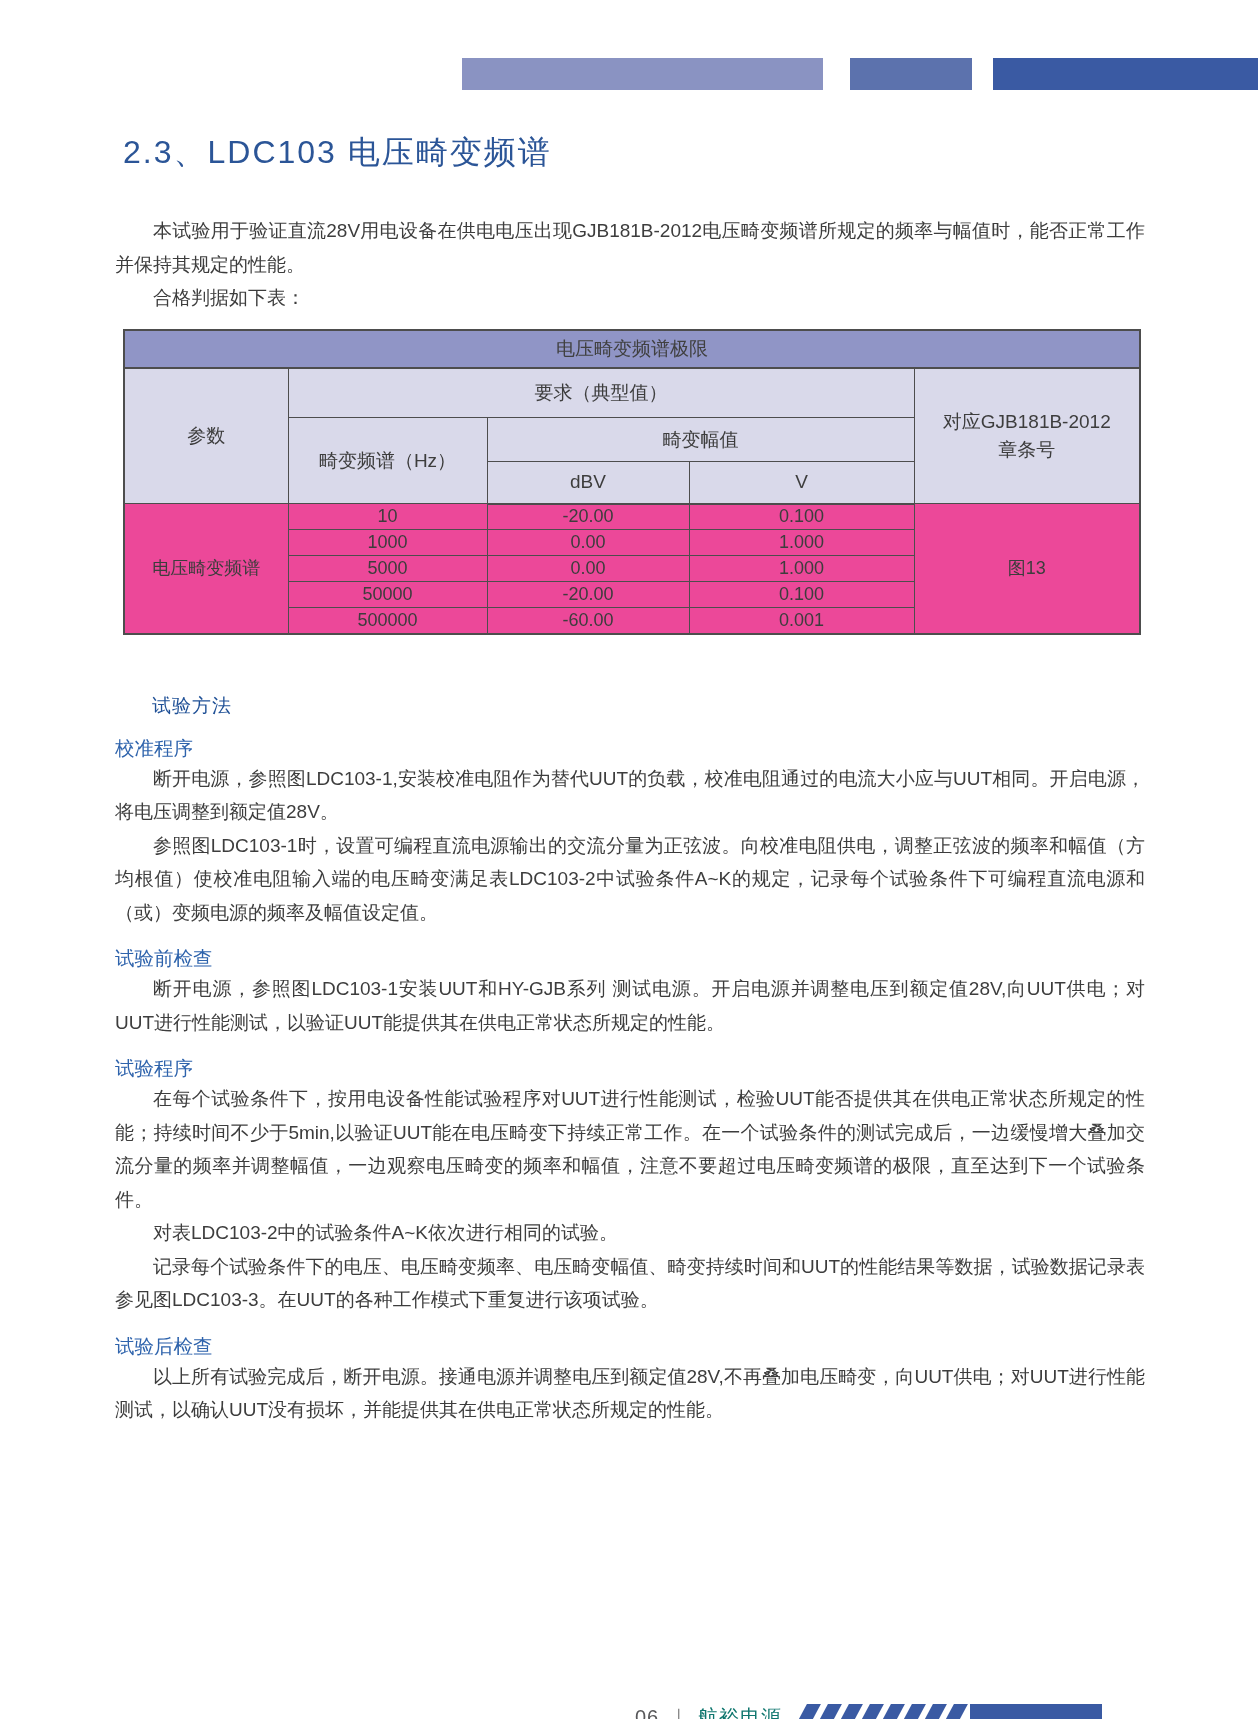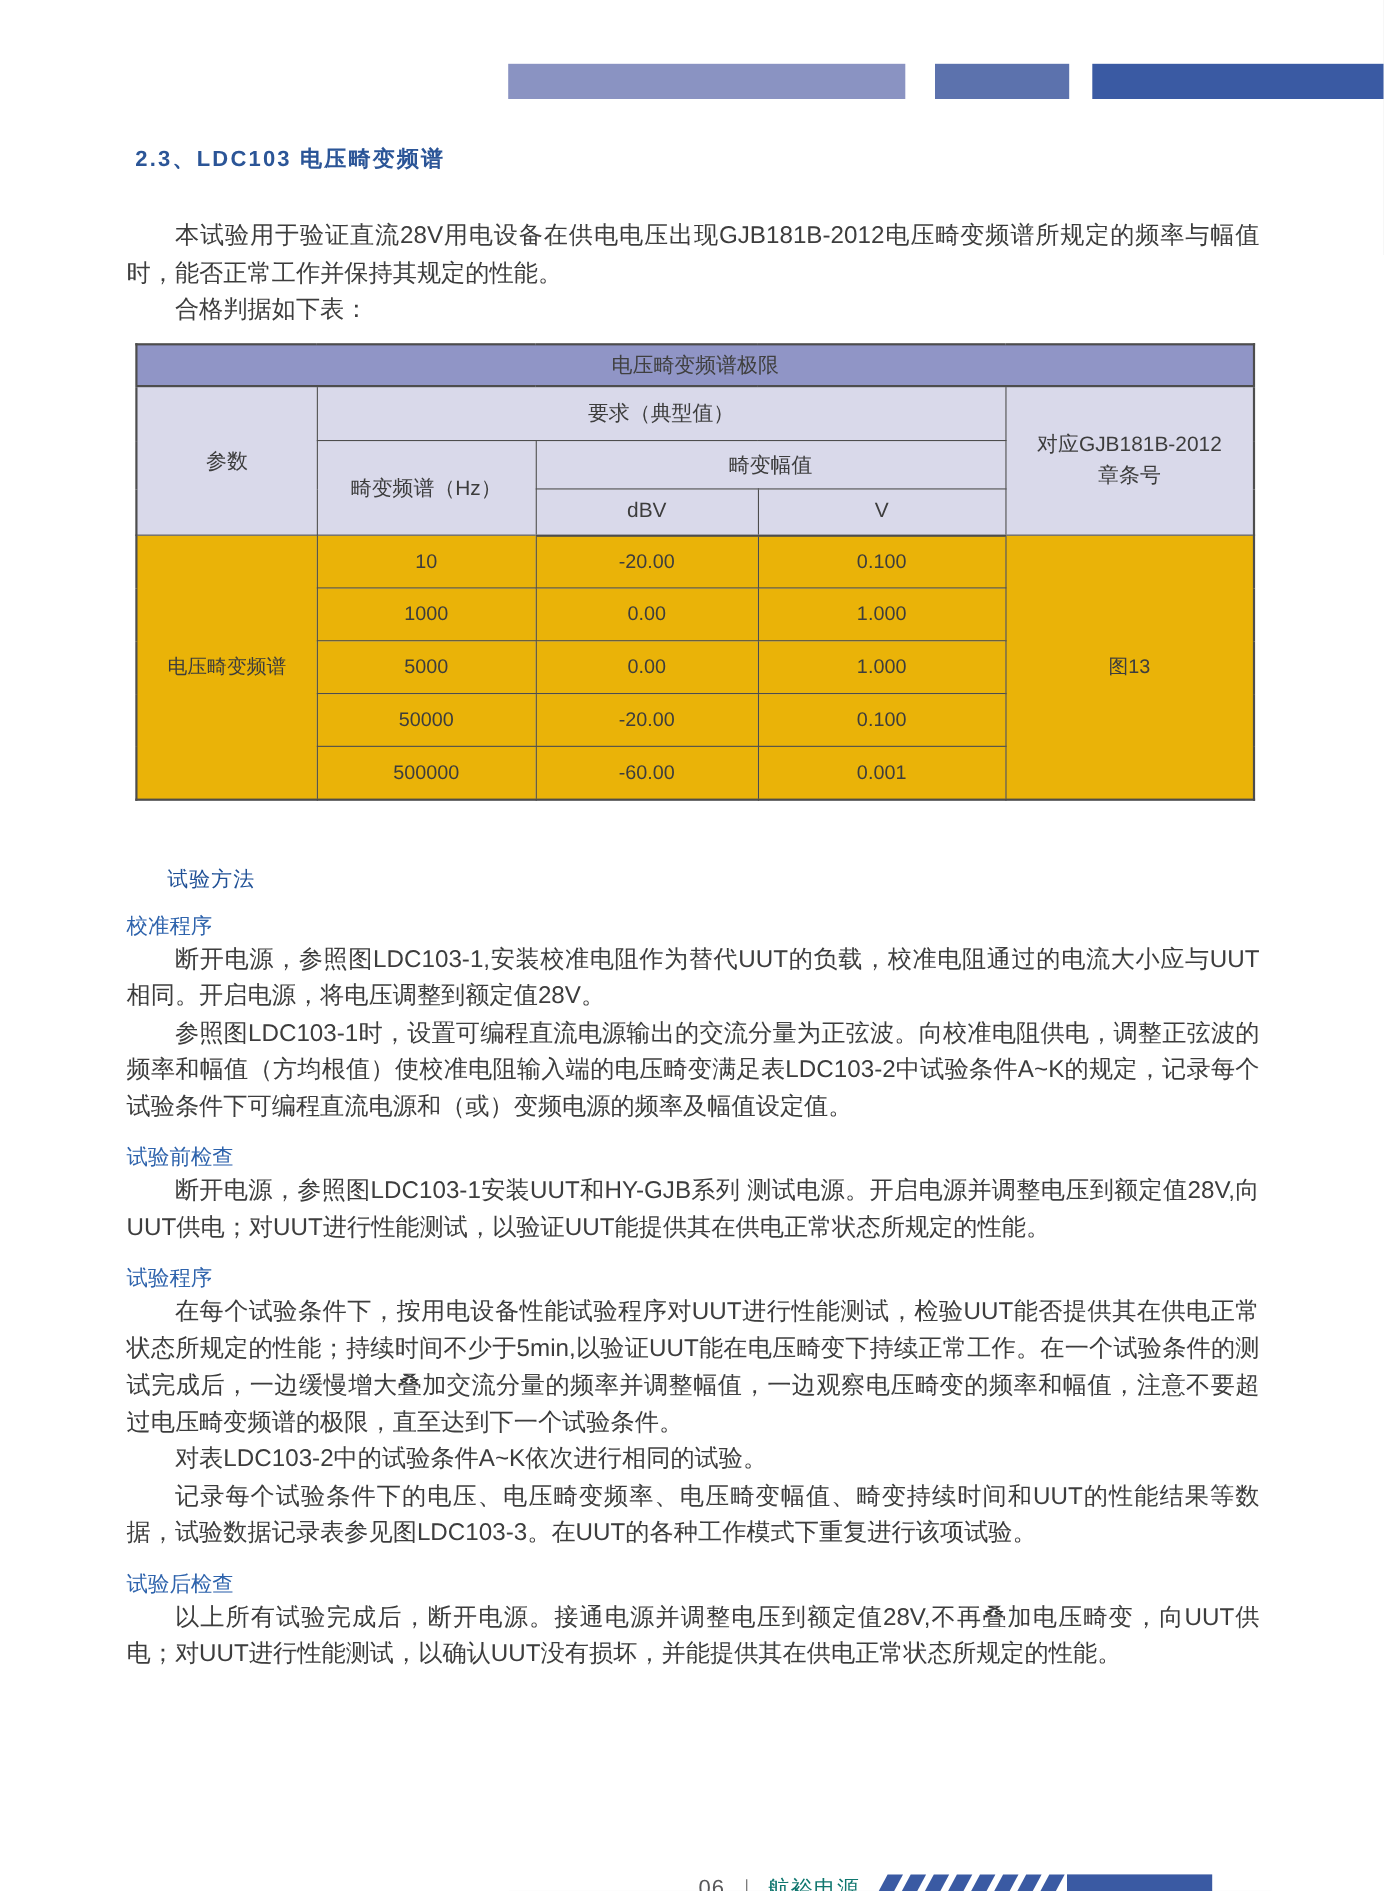--- a/index.html
+++ b/index.html
@@ -16,25 +16,25 @@
     color:var(--body_text,#3D3D3D);
   }
   
   .top-bar{position:absolute; top:58px; height:32px;}
   .top-bar.b1{left:462px; width:361px; background:var(--bar_light,#8A93C2);}
   .top-bar.b2{left:850px; width:122px; background:var(--bar_medium,#5C72AD);}
   .top-bar.b3{left:993px; width:265px; background:var(--accent_blue,#3A5AA3);}
 
   .content{padding:131px 113px 0 115px;}
   h1.doc-title{
-    margin-left:8px; font-size:20px; font-weight:bold;
+    margin-left:8px; font-size:32px; font-weight:normal;
     color:var(--heading_blue,#2B5597); letter-spacing:2px;
   }
   .body-p{
-    font-size:22px; line-height:33.5px; text-indent:2em;
+    font-size:19px; line-height:33.5px; text-indent:2em;
     color:var(--body_text,#3D3D3D); text-align:justify;
   }
   .intro-p1{margin-top:39px;}
 
   
   table.limits{
     width:1016px; margin:14px 0 0 8px; border-collapse:collapse;
     border:2px solid var(--border_dark,#4D4D4D); table-layout:fixed;
   }
   table.limits td{
@@ -44,21 +44,21 @@
   }
   tr.band td{
     background:var(--table_band,#9095C6); color:#404040; font-weight:normal;
     height:38px; border-bottom:2px solid var(--border_dark,#4D4D4D);
   }
   tr.hd td{background:var(--table_header_bg,#D9D9EA);}
   tr.hd-r2 td{height:50px;}
   tr.hd-r3 td{height:44px;text-align:center;}
   tr.hd-r4 td{height:42px; border-bottom:2px solid var(--border_dark,#4D4D4D);}
   td.ref-head{font-size:20px; line-height:28px;}
-  tr.data td{height:48px; background:#eab308; font-size:18px;text-align:center;}
+  tr.data td{height:26px; background:#ec4899; font-size:18px;text-align:center;}
 
   
   h2.methods-heading{
     margin:58px 0 0 37px; font-size:19px; font-weight:normal;
     color:#1F5096; letter-spacing:1px;
   }
   .subhead{
     margin-top:16px; font-size:19.5px;
     color:var(--subheading_blue,#2E63AC);
   }

